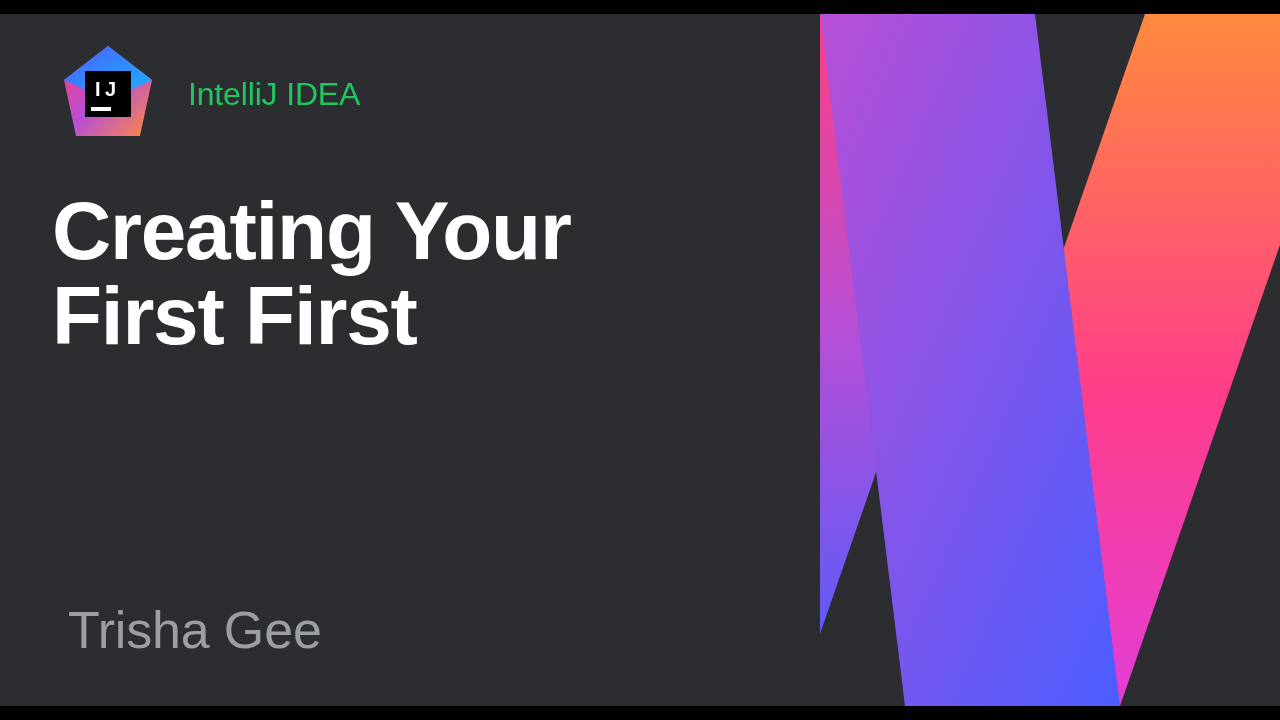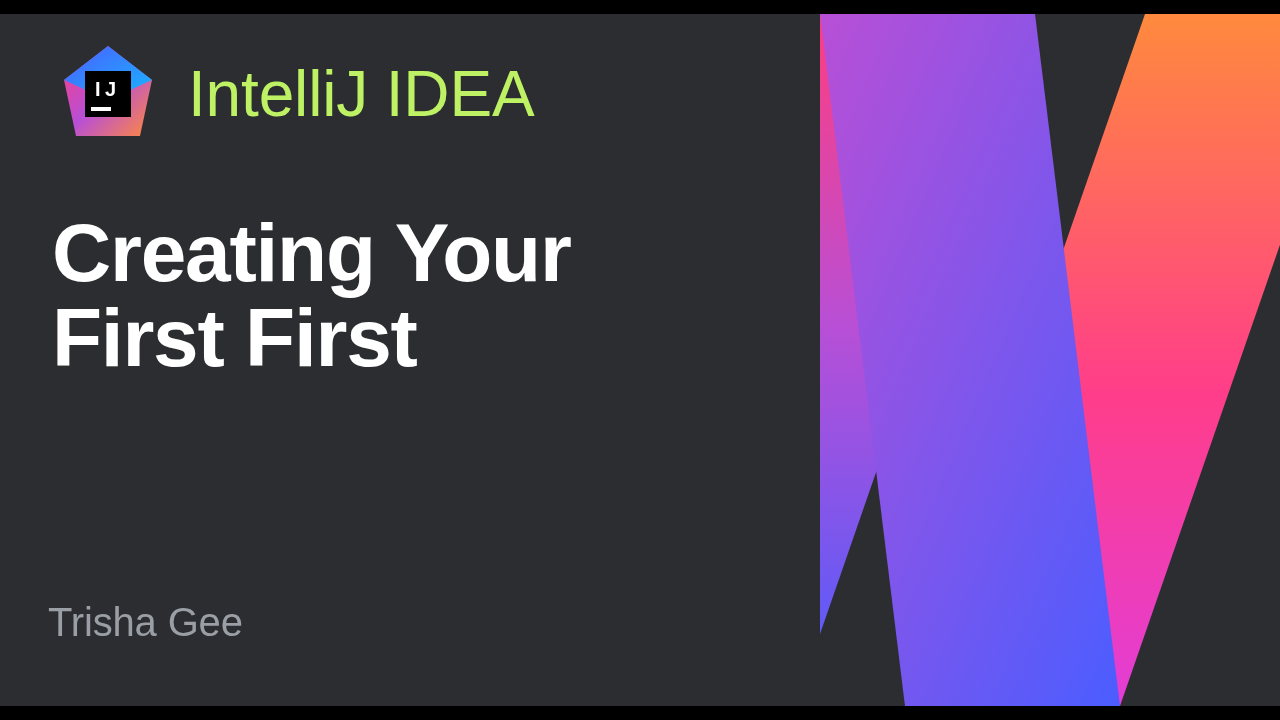--- a/index.html
+++ b/index.html
@@ -23,44 +23,43 @@
     .header {
       position:absolute;
       left:58px;
       top:44px;
       display:flex;
       align-items:center;
       gap:30px;
     }
     .logo { width:100px; height:100px; flex:0 0 auto; }
     .product-name {
-      font-size:64px;
+      font-size:32px;
       font-weight:400;
-      color:#bef264;
+      color:#22c55e;
     }
 
     
     .title {
       position:absolute;
       left:52px;
       top:188px;
       font-size:82px;
       line-height:1.04;
       font-weight:700;
       color:#fff;
       letter-spacing:-0.015em;
-      margin-top:22px;
     }
 
     
     .author {
       position:absolute;
-      left:48px;
+      left:68px;
       top:600px;
-      font-size:40px;
+      font-size:52px;
       font-weight:400;
       color:#9a9fa5;
     }
 
     
     .art {
       position:absolute;
       right:0;
       top:14px;
       width:460px;

